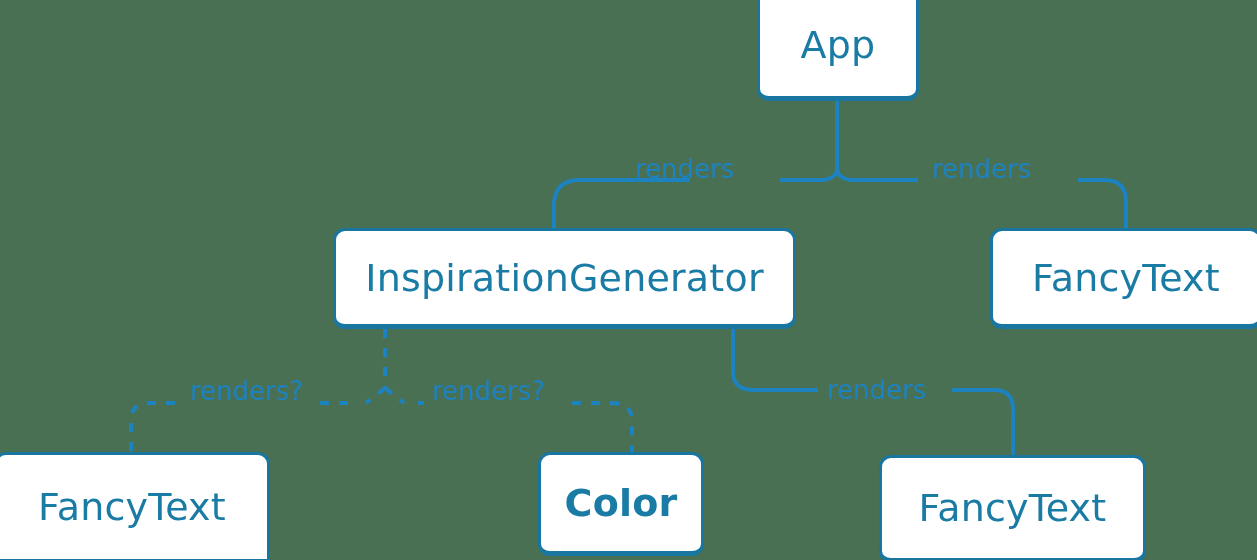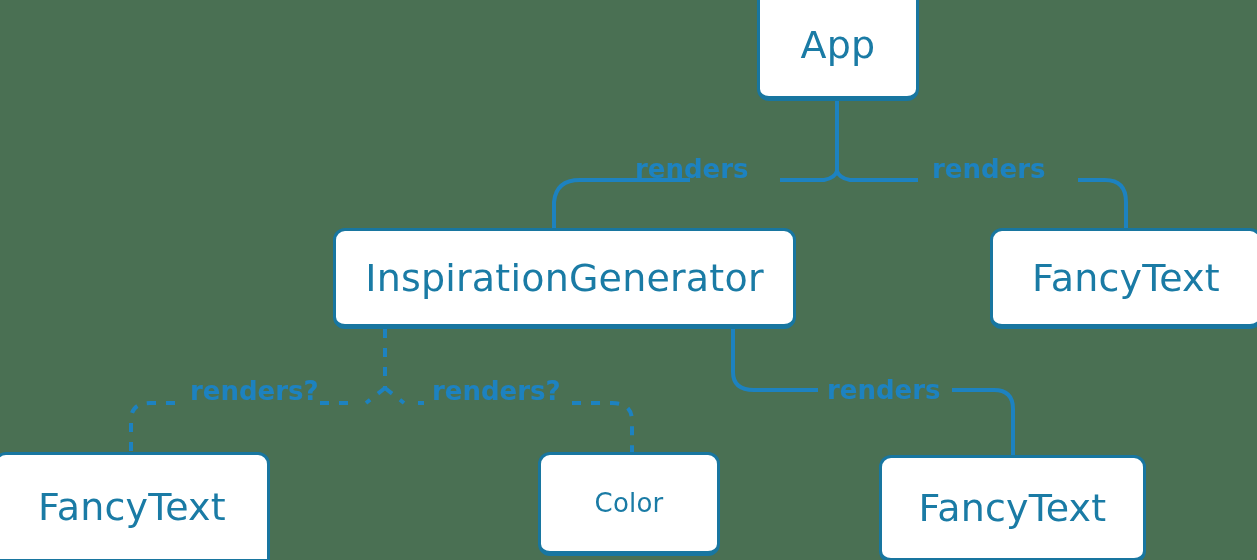--- a/index.html
+++ b/index.html
@@ -42,29 +42,29 @@
     white-space: nowrap;
     line-height: 1;
   }
   .edge-label {
     position: absolute;
     color: #1d82c0;
     font-size: 26px;
     line-height: 1;
     white-space: nowrap;
     z-index: 2;
-    font-weight: 700;
+    font-weight: 400;
   }
 
   
   #node-app        { left: 757px;  top: -10px;  width: 162px; height: 111px; font-size: 38px; border-top-left-radius: 0; border-top-right-radius: 0; }
   #node-inspgen    { left: 333px;  top: 228px;  width: 463px; height: 101px; font-size: 38px; }
   #node-fancytext-right { left: 990px; top: 228px; width: 272px; height: 101px; font-size: 38px; }
   #node-fancytext-bottom { left: -6px; top: 452px; width: 276px; height: 112px; font-size: 38px; border-bottom-left-radius: 0; border-bottom-right-radius: 0;}
-  #node-color      { left: 538px;  top: 452px;  width: 182px; height: 104px; font-size: 26px; }
+  #node-color      { left: 538px;  top: 452px;  width: 166px; height: 104px; font-size: 38px; font-weight: bold; }
   #node-copyright  { left: 879px;  top: 455px;  width: 267px; height: 108px; font-size: 38px; }
 
   
   #label-app-inspgen   { left: 635px; top: 156px; }
   #label-app-fancytext { left: 932px; top: 156px; }
   #label-insp-fancytext{ left: 190px; top: 378px; }
   #label-insp-color    { left: 432px; top: 378px; }
   #label-insp-copyright{ left: 827px; top: 377px; }
 </style>
 </head>

